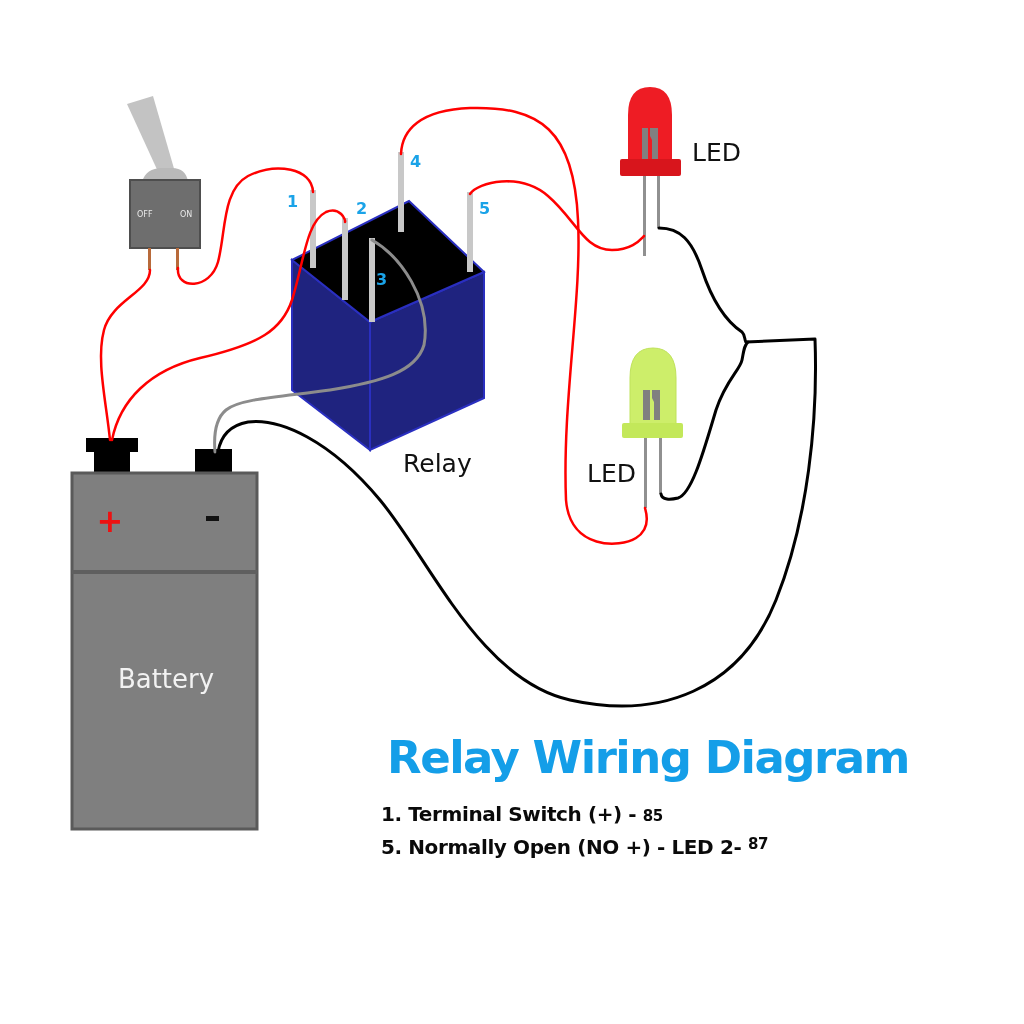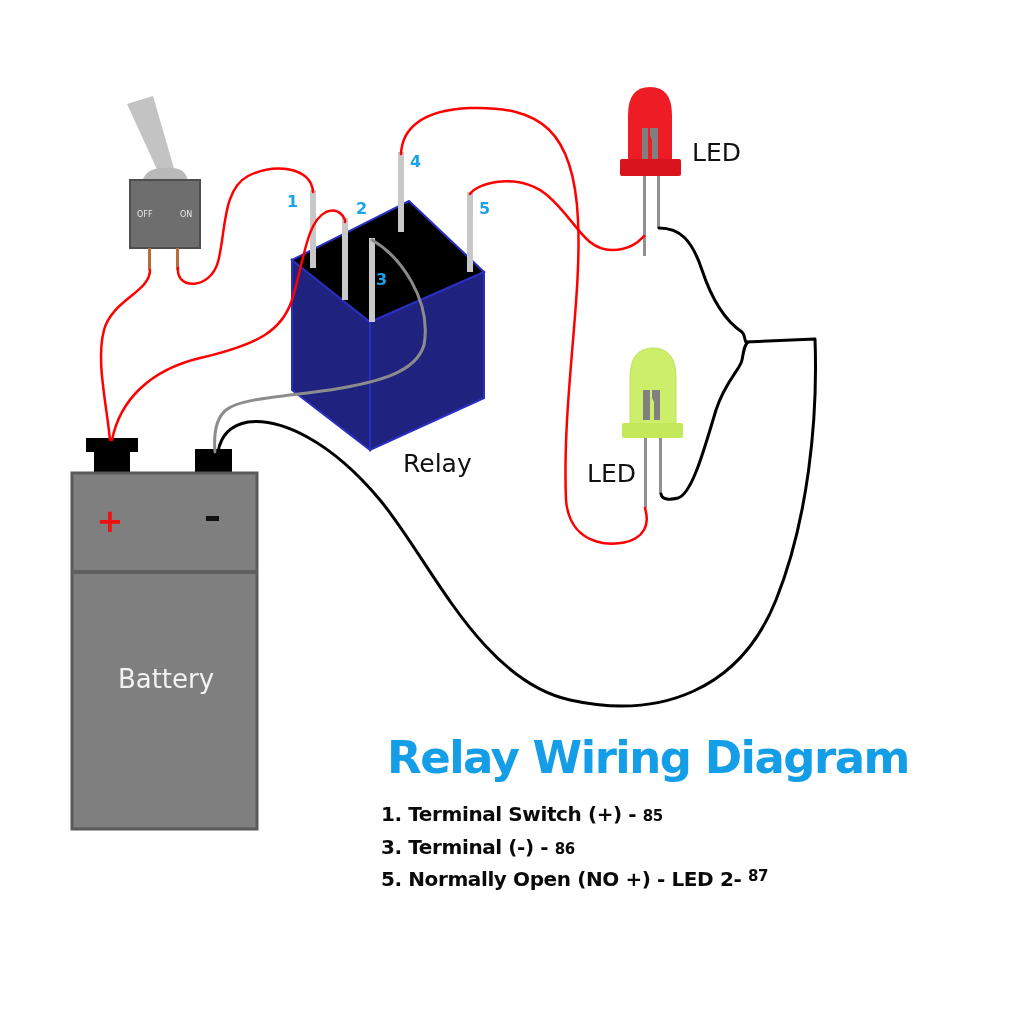--- a/index.html
+++ b/index.html
@@ -96,15 +96,14 @@
     <path stroke="#000" stroke-width="3" d="M659,228 C680,228 692,240 702,270 C712,300 724,320 742,332 C746,336 744,340 746,342"></path>
     <path stroke="#000" stroke-width="3" d="M661,494 C662,500 670,500 678,498 C692,494 704,450 716,410 C726,380 740,370 742,360 C744,350 744,346 748,342"></path>
     <path stroke="#000" stroke-width="3" d="M746,342 L815,339 C818,420 808,520 776,600 C740,690 660,720 570,700 C480,680 430,560 380,500 C330,440 280,418 248,422 C226,426 220,440 218,452"></path>
   </g>
 </svg>
 
 <h1 class="title">Relay Wiring Diagram</h1>
 
 <ul class="legend">
   <li><span>1. Terminal Switch (+) - </span><span class="code">85</span></li>
-  <li><span>3. Terminal (-) - </span><span class="code">86</span></li>
   <li><span>5. Normally Open (NO +) - LED 2- </span><span class="code raised">87</span></li>
 </ul>
 
 </body></html>

